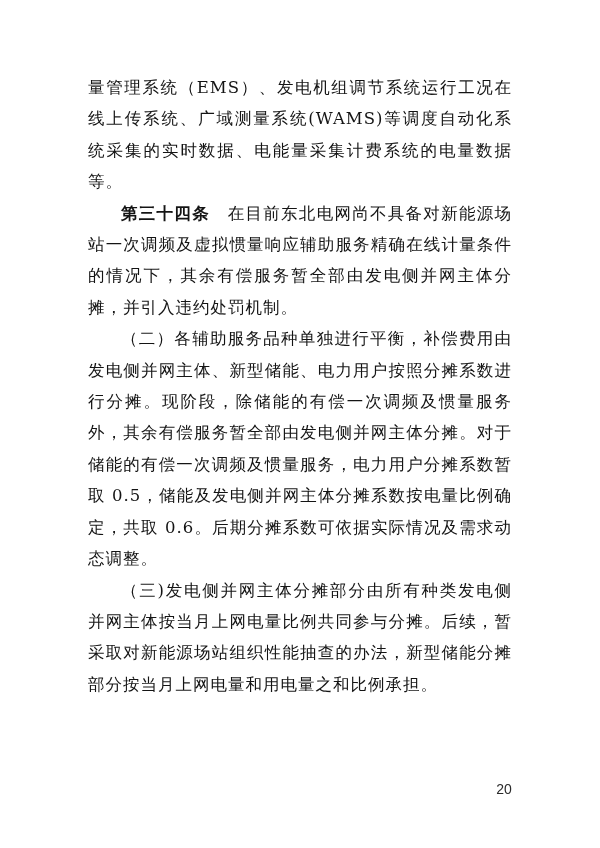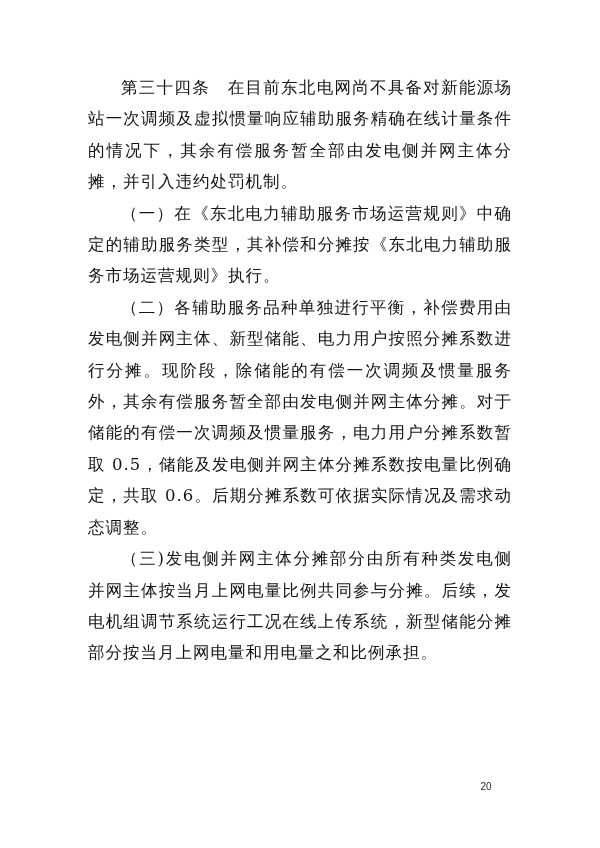--- a/index.html
+++ b/index.html
@@ -32,41 +32,41 @@
   }
   .para {
     margin: 0;
     padding: 0;
     text-indent: 2em;
   }
   .para.no-indent {
     text-indent: 0;
   }
   .kw {
-    font-weight: normal;
+    font-weight: bold;
   }
   .kw:empty {
     display: none;
   }
   .page-number {
     position: absolute;
-    left: 476px;
+    left: 494px;
     top: 781px;
     width: 20px;
     text-align: center;
     font-family: "Liberation Sans", sans-serif;
-    font-size: 10px;
+    font-size: 14px;
     color: #2a2a2a;
     letter-spacing: 0;
   }
 </style>
 </head>
 <body>
 
 <div class="doc-page">
   <div class="text-block">
+    <p class="para no-indent"><span>量管理系统（EMS）、发电机组调节系统运行工况在线上传系统、广域测量系统(WAMS)等调度自动化系统采集的实时数据、电能量采集计费系统的电量数据等。</span></p>
     <p class="para"><b class="kw">第三十四条</b><span>　在目前东北电网尚不具备对新能源场站一次调频及虚拟惯量响应辅助服务精确在线计量条件的情况下，其余有偿服务暂全部由发电侧并网主体分摊，并引入违约处罚机制。</span></p>
-    <p class="para"><span>（一）在《东北电力辅助服务市场运营规则》中确定的辅助服务类型，其补偿和分摊按《东北电力辅助服务市场运营规则》执行。</span></p>
     <p class="para"><span>（二）各辅助服务品种单独进行平衡，补偿费用由发电侧并网主体、新型储能、电力用户按照分摊系数进行分摊。现阶段，除储能的有偿一次调频及惯量服务外，其余有偿服务暂全部由发电侧并网主体分摊。对于储能的有偿一次调频及惯量服务，电力用户分摊系数暂取 0.5，储能及发电侧并网主体分摊系数按电量比例确定，共取 0.6。后期分摊系数可依据实际情况及需求动态调整。</span></p>
-    <p class="para"><span>（三)发电侧并网主体分摊部分由所有种类发电侧并网主体按当月上网电量比例共同参与分摊。后续，发电机组调节系统运行工况在线上传系统，新型储能分摊部分按当月上网电量和用电量之和比例承担。</span></p>
+    <p class="para"><span>（三)发电侧并网主体分摊部分由所有种类发电侧并网主体按当月上网电量比例共同参与分摊。后续，暂采取对新能源场站组织性能抽查的办法，新型储能分摊部分按当月上网电量和用电量之和比例承担。</span></p>
   </div>
   <div class="page-number">20</div>
 </div>
 
 </body></html>

